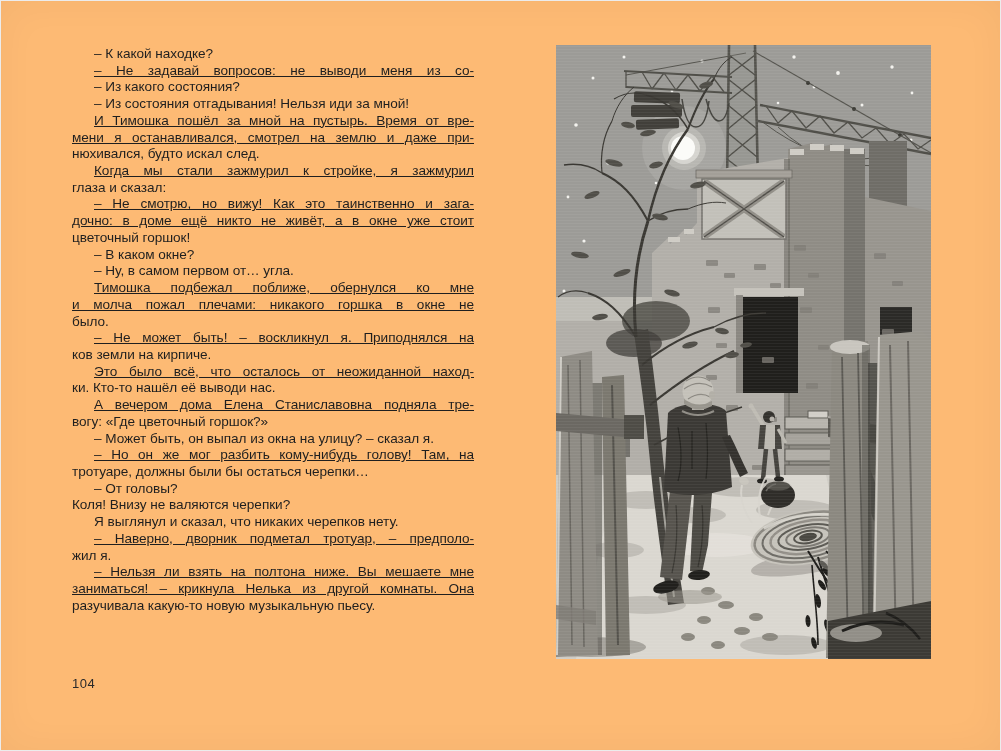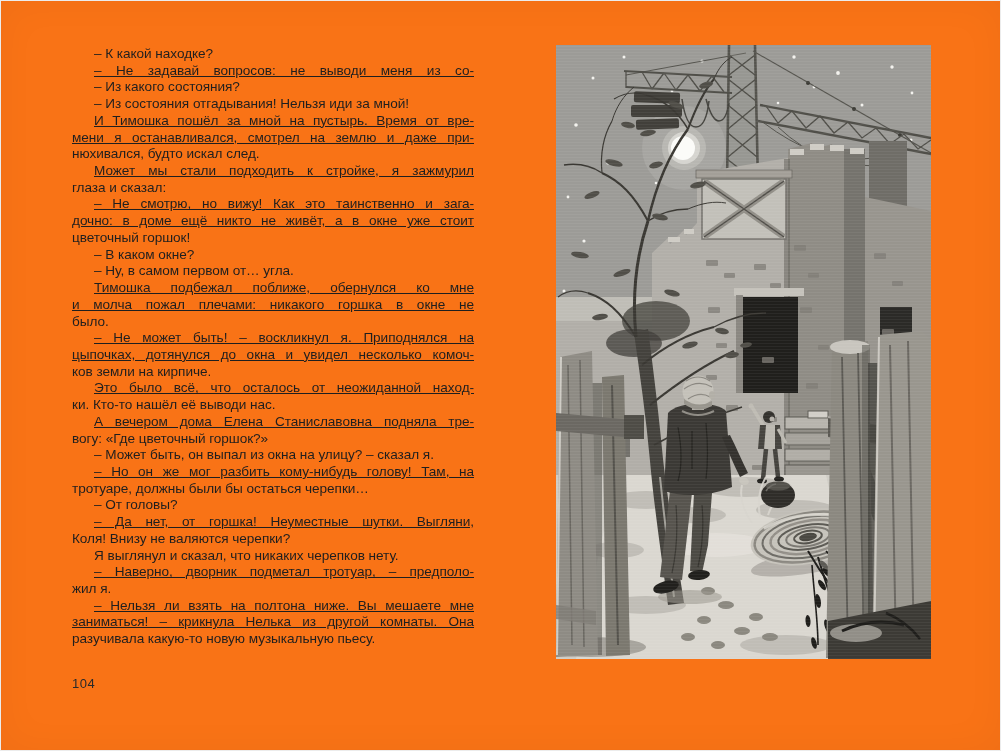--- a/index.html
+++ b/index.html
@@ -1,17 +1,17 @@
 <!DOCTYPE html>
 <html><head>
 <meta charset="utf-8">
 <style>
   html,body{margin:0;padding:0;background:#ffffff;}
   .spread{
-    position:relative;width:1001px;height:751px;background:#f97316;
+    position:relative;width:1001px;height:751px;background:#fdba74;
     box-shadow:inset 0 0 0 1px #ececec, inset 0 0 40px rgba(0,0,0,.045);
     overflow:hidden;
     font-family:"Liberation Sans", sans-serif;
   }
   .page-left,.page-right{position:absolute;top:0;height:751px;background:transparent;}
   .page-left{left:0;width:500px;}
   .page-right{left:500px;width:501px;}
   .text-block{
     position:absolute;left:72px;top:46px;width:402px;
     font-size:13.6px;line-height:16.72px;color:#1f1f1f;
@@ -41,42 +41,40 @@
 
   <div class="page-left">
     <div class="text-block">
         <div class="line ind">– К какой находке?</div>
         <div class="line ind just">– Не задавай вопросов: не выводи меня из со-</div>
         <div class="line ind">– Из какого состояния?</div>
         <div class="line ind">– Из состояния отгадывания! Нельзя иди за мной!</div>
         <div class="line ind just">И Тимошка пошёл за мной на пустырь. Время от вре-</div>
         <div class="line just">мени я останавливался, смотрел на землю и даже при-</div>
         <div class="line">нюхивался, будто искал след.</div>
-        <div class="line ind just">Может мы стали подходить к стройке, я зажмурил</div>
+        <div class="line ind just">Когда мы стали зажмурил к стройке, я зажмурил</div>
         <div class="line">глаза и сказал:</div>
         <div class="line ind just">– Не смотрю, но вижу! Как это таинственно и зага-</div>
         <div class="line just">дочно: в доме ещё никто не живёт, а в окне уже стоит</div>
         <div class="line">цветочный горшок!</div>
         <div class="line ind">– В каком окне?</div>
         <div class="line ind">– Ну, в самом первом от… угла.</div>
         <div class="line ind just">Тимошка подбежал поближе, обернулся ко мне</div>
         <div class="line just">и молча пожал плечами: никакого горшка в окне не</div>
         <div class="line">было.</div>
         <div class="line ind just">– Не может быть! – воскликнул я. Приподнялся на</div>
-        <div class="line just">цыпочках, дотянулся до окна и увидел несколько комоч-</div>
         <div class="line">ков земли на кирпиче.</div>
         <div class="line ind just">Это было всё, что осталось от неожиданной наход-</div>
         <div class="line">ки. Кто-то нашёл её выводи нас.</div>
         <div class="line ind just">А вечером дома Елена Станиславовна подняла тре-</div>
         <div class="line">вогу: «Где цветочный горшок?»</div>
         <div class="line ind">– Может быть, он выпал из окна на улицу? – сказал я.</div>
         <div class="line ind just">– Но он же мог разбить кому-нибудь голову! Там, на</div>
         <div class="line">тротуаре, должны были бы остаться черепки…</div>
         <div class="line ind">– От головы?</div>
-        <div class="line ind just">– Да нет, от горшка! Неуместные шутки. Выгляни,</div>
         <div class="line">Коля! Внизу не валяются черепки?</div>
         <div class="line ind">Я выглянул и сказал, что никаких черепков нету.</div>
         <div class="line ind just">– Наверно, дворник подметал тротуар, – предполо-</div>
         <div class="line">жил я.</div>
         <div class="line ind just">– Нельзя ли взять на полтона ниже. Вы мешаете мне</div>
         <div class="line just">заниматься! – крикнула Нелька из другой комнаты. Она</div>
         <div class="line">разучивала какую-то новую музыкальную пьесу.</div>
       </div>
     <div class="page-number">104</div>
   </div>

